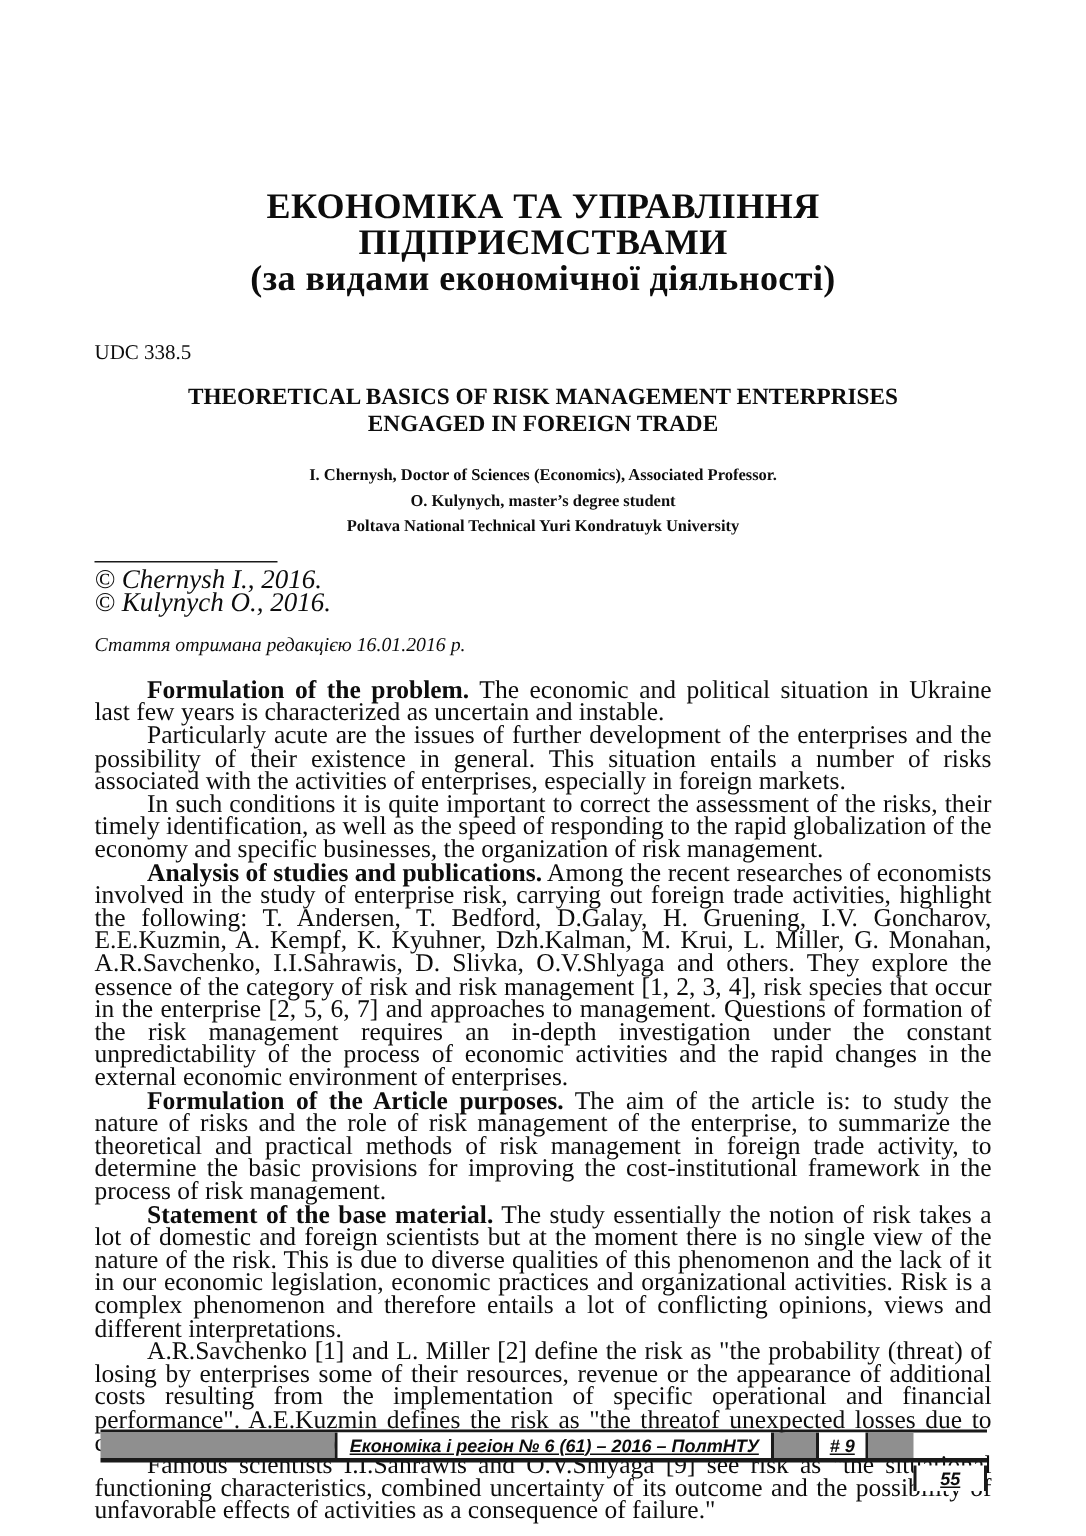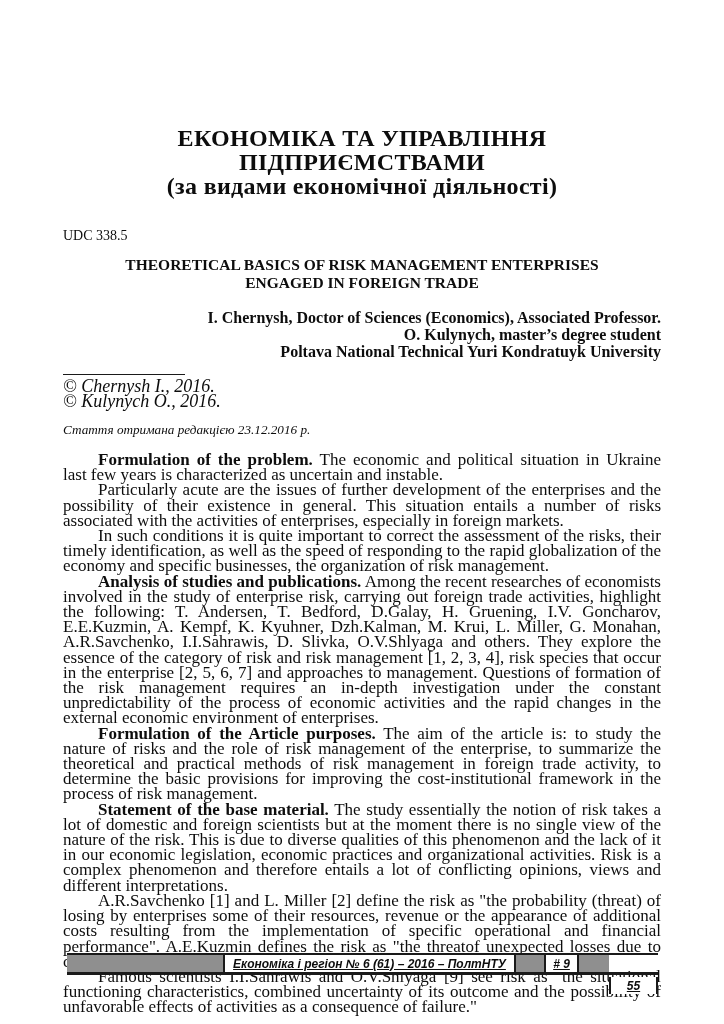--- a/index.html
+++ b/index.html
@@ -29,23 +29,23 @@
   }
   .article-title {
     top: 256px;
     text-align: center;
     font-weight: bold;
     font-size: 15.5px;
     line-height: 17.5px;
   }
   .authors {
     top: 309px;
-    text-align: right;
+    text-align: center;
     font-weight: bold;
-    font-size: 16px;
+    font-size: 11px;
     line-height: 17px;
   }
   .copyright-block { top: 374px; font-style: italic; font-size: 18px; line-height: 15px; }
   .copyright-rule {
     width: 122px; height: 0;
     border-top: 1.5px solid #1a1a1a;
     margin-bottom: 4px;
   }
   .received { top: 422px; font-style: italic; font-size: 13.2px; }
 
@@ -111,21 +111,21 @@
     <div>O. Kulynych, master’s degree student</div>
     <div>Poltava National Technical Yuri Kondratuyk University</div>
   </div>
 
   <div class="content copyright-block" style="position:absolute;">
     <div class="copyright-rule"></div>
     <div>© Chernysh I., 2016.</div>
     <div>© Kulynych O., 2016.</div>
   </div>
 
-  <div class="content received" style="position:absolute;">Стаття отримана редакцією 23.12.2016 р.</div>
+  <div class="content received" style="position:absolute;">Стаття отримана редакцією 16.01.2016 р.</div>
 
   <div class="content body-text" style="position:absolute;">
     <p><b>Formulation of the problem.</b><span> The economic and political situation in Ukraine last few years is characterized as uncertain and instable.</span></p>
     <p><b></b><span>Particularly acute are the issues of further development of the enterprises and the possibility of their existence in general. This situation entails a number of risks associated with the activities of enterprises, especially in foreign markets.</span></p>
     <p><b></b><span>In such conditions it is quite important to correct the assessment of the risks, their timely identification, as well as the speed of responding to the rapid globalization of the economy and specific businesses, the organization of risk management.</span></p>
     <p><b>Analysis of studies and publications.</b><span> Among the recent researches of economists involved in the study of enterprise risk, carrying out foreign trade activities, highlight the following: T. Andersen, T. Bedford, D.Galay, H. Gruening, I.V. Goncharov, E.E.Kuzmin, A. Kempf, K. Kyuhner, Dzh.Kalman, M. Krui, L. Miller, G. Monahan, A.R.Savchenko, I.I.Sahrawis, D. Slivka, O.V.Shlyaga and others. They explore the essence of the category of risk and risk management [1, 2, 3, 4], risk species that occur in the enterprise [2, 5, 6, 7] and approaches to management. Questions of formation of the risk management requires an in-depth investigation under the constant unpredictability of the process of economic activities and the rapid changes in the external economic environment of enterprises.</span></p>
     <p><b>Formulation of the Article purposes.</b><span> The aim of the article is: to study the nature of risks and the role of risk management of the enterprise, to summarize the theoretical and practical methods of risk management in foreign trade activity, to determine the basic provisions for improving the cost-institutional framework in the process of risk management.</span></p>
     <p><b>Statement of the base material.</b><span> The study essentially the notion of risk takes a lot of domestic and foreign scientists but at the moment there is no single view of the nature of the risk. This is due to diverse qualities of this phenomenon and the lack of it in our economic legislation, economic practices and organizational activities. Risk is a complex phenomenon and therefore entails a lot of conflicting opinions, views and different interpretations.</span></p>
     <p><b></b><span>A.R.Savchenko [1] and L. Miller [2] define the risk as "the probability (threat) of losing by enterprises some of their resources, revenue or the appearance of additional costs resulting from the implementation of specific operational and financial performance". A.E.Kuzmin defines the risk as "the threatof unexpected losses due to changes in operating conditions and certain unfavorable circumstances" [4].</span></p>
     <p><b></b><span>Famous scientists I.I.Sahrawis and O.V.Shlyaga [9] see risk as "the situational functioning characteristics, combined uncertainty of its outcome and the possibility of unfavorable effects of activities as a consequence of failure."</span></p>

